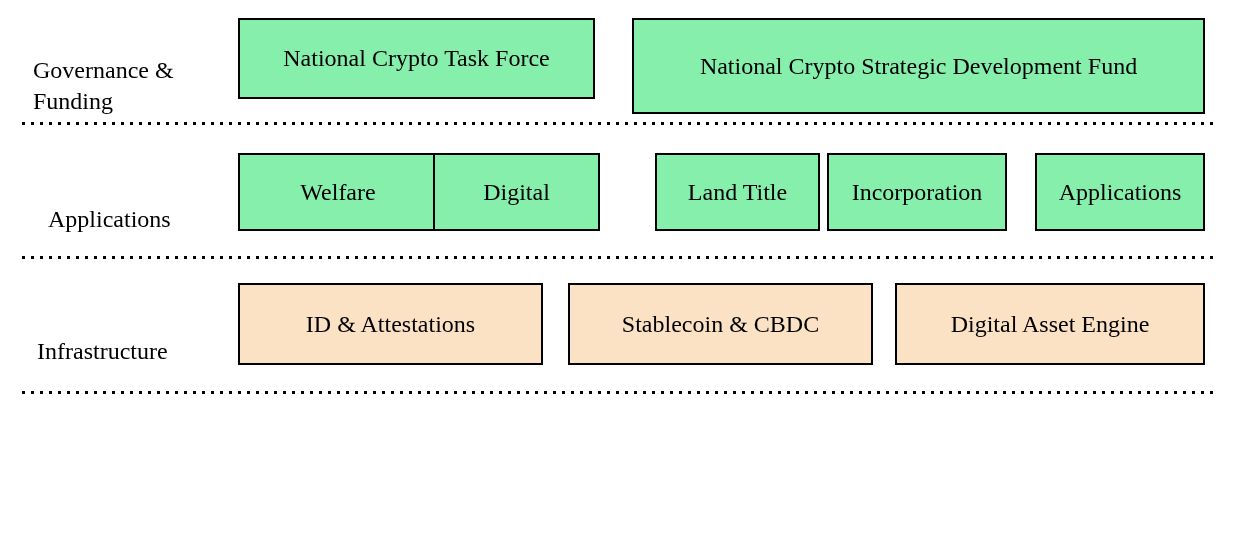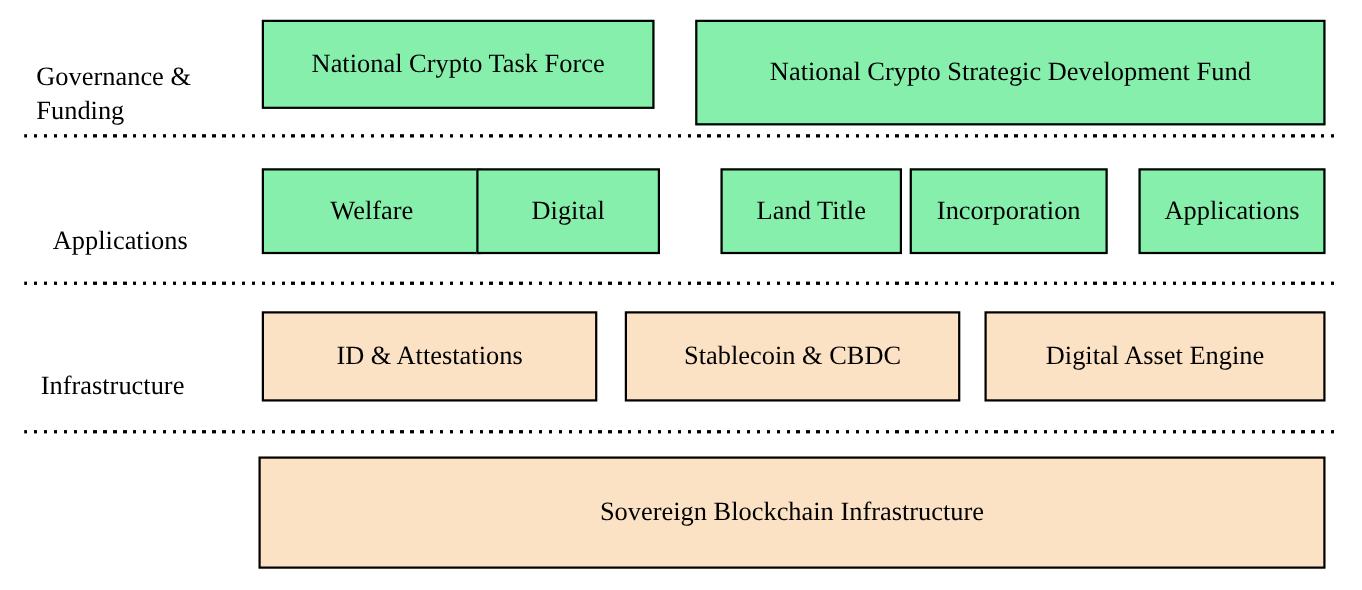--- a/index.html
+++ b/index.html
@@ -83,15 +83,14 @@
   <div class="row-label" style="left:37px; top:308px;">Infrastructure</div>
 
   <div class="node highlight" style="left:238px; top:283px; width:305px; height:82px;">ID &amp; Attestations</div>
 
   <div class="node highlight" style="left:568px; top:283px; width:305px; height:82px;">Stablecoin &amp; CBDC</div>
 
   <div class="node highlight" style="left:895px; top:283px; width:310px; height:82px;">Digital Asset Engine</div>
 
   <div class="dotted-sep" style="top:391px;"></div>
 
-  <div class="node highlight" style="left:235px; top:415px; width:970px; height:102px;">Sovereign Blockchain Infrastructure</div>
 
 </div>
 
 </body></html>

